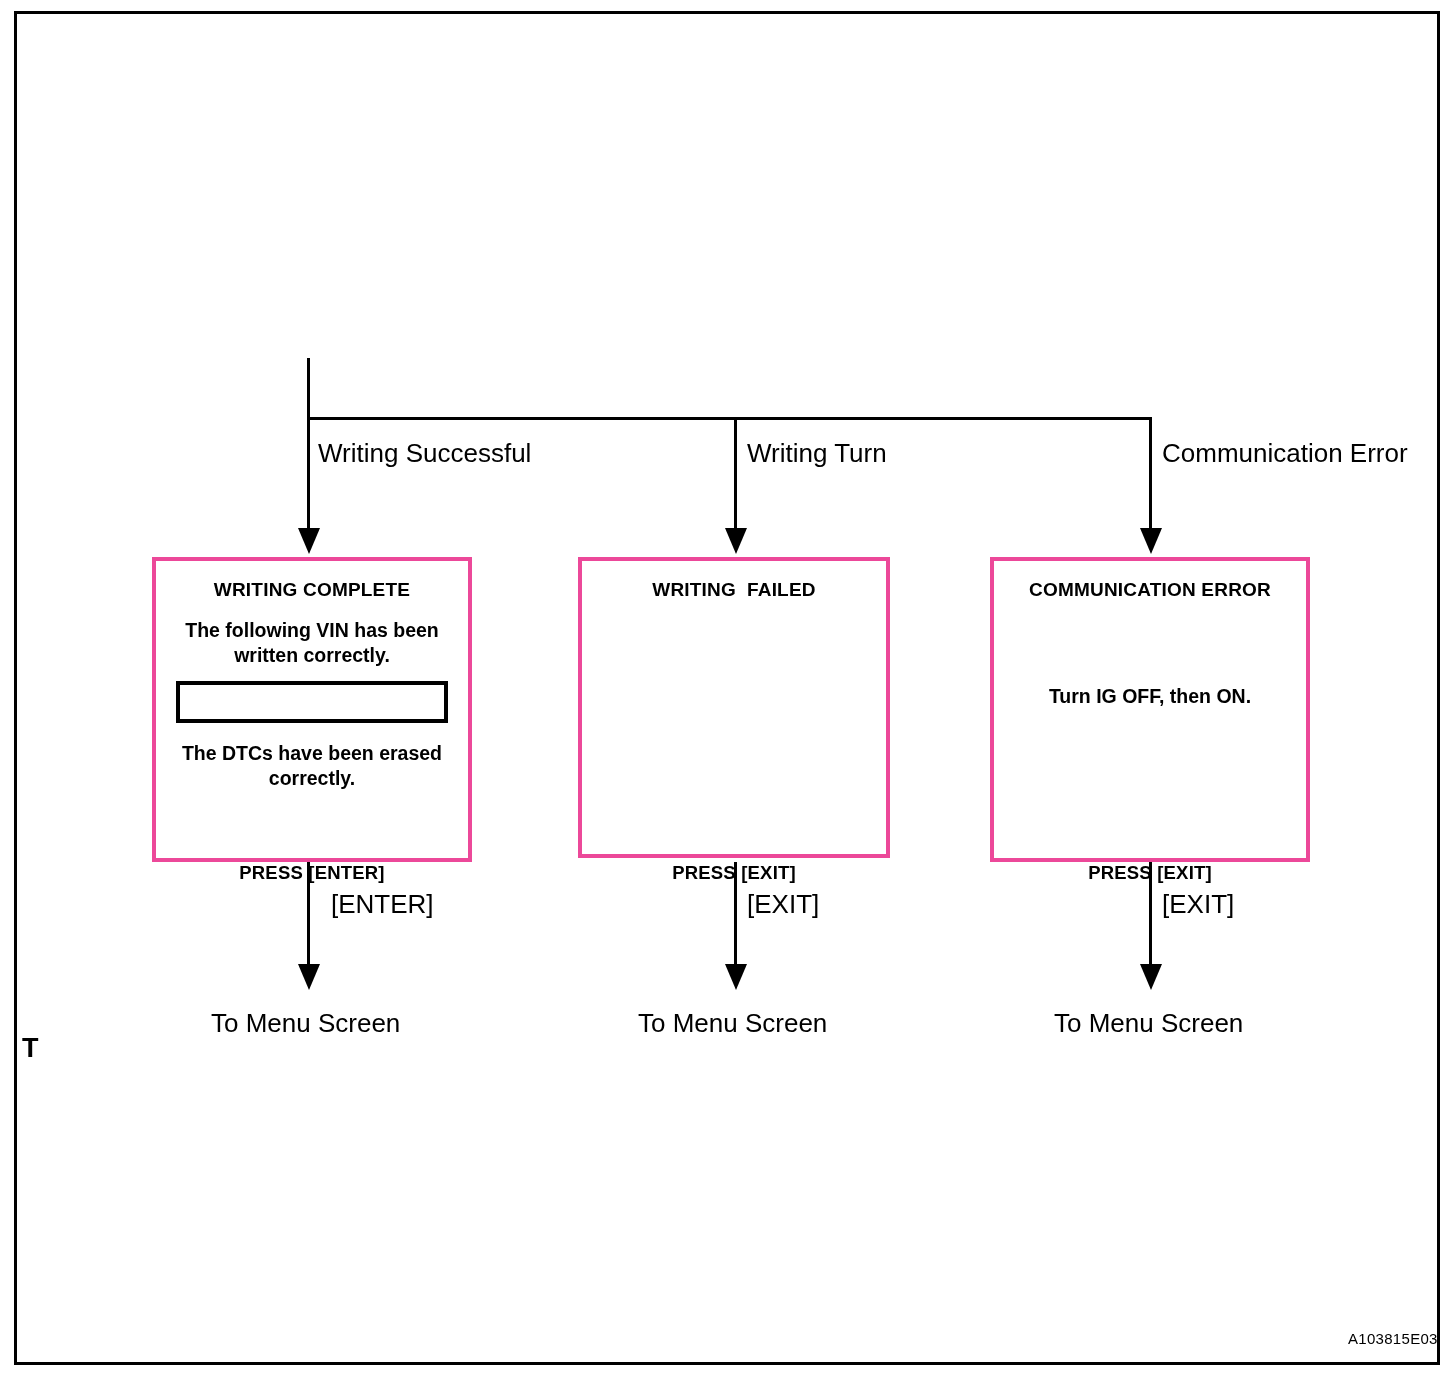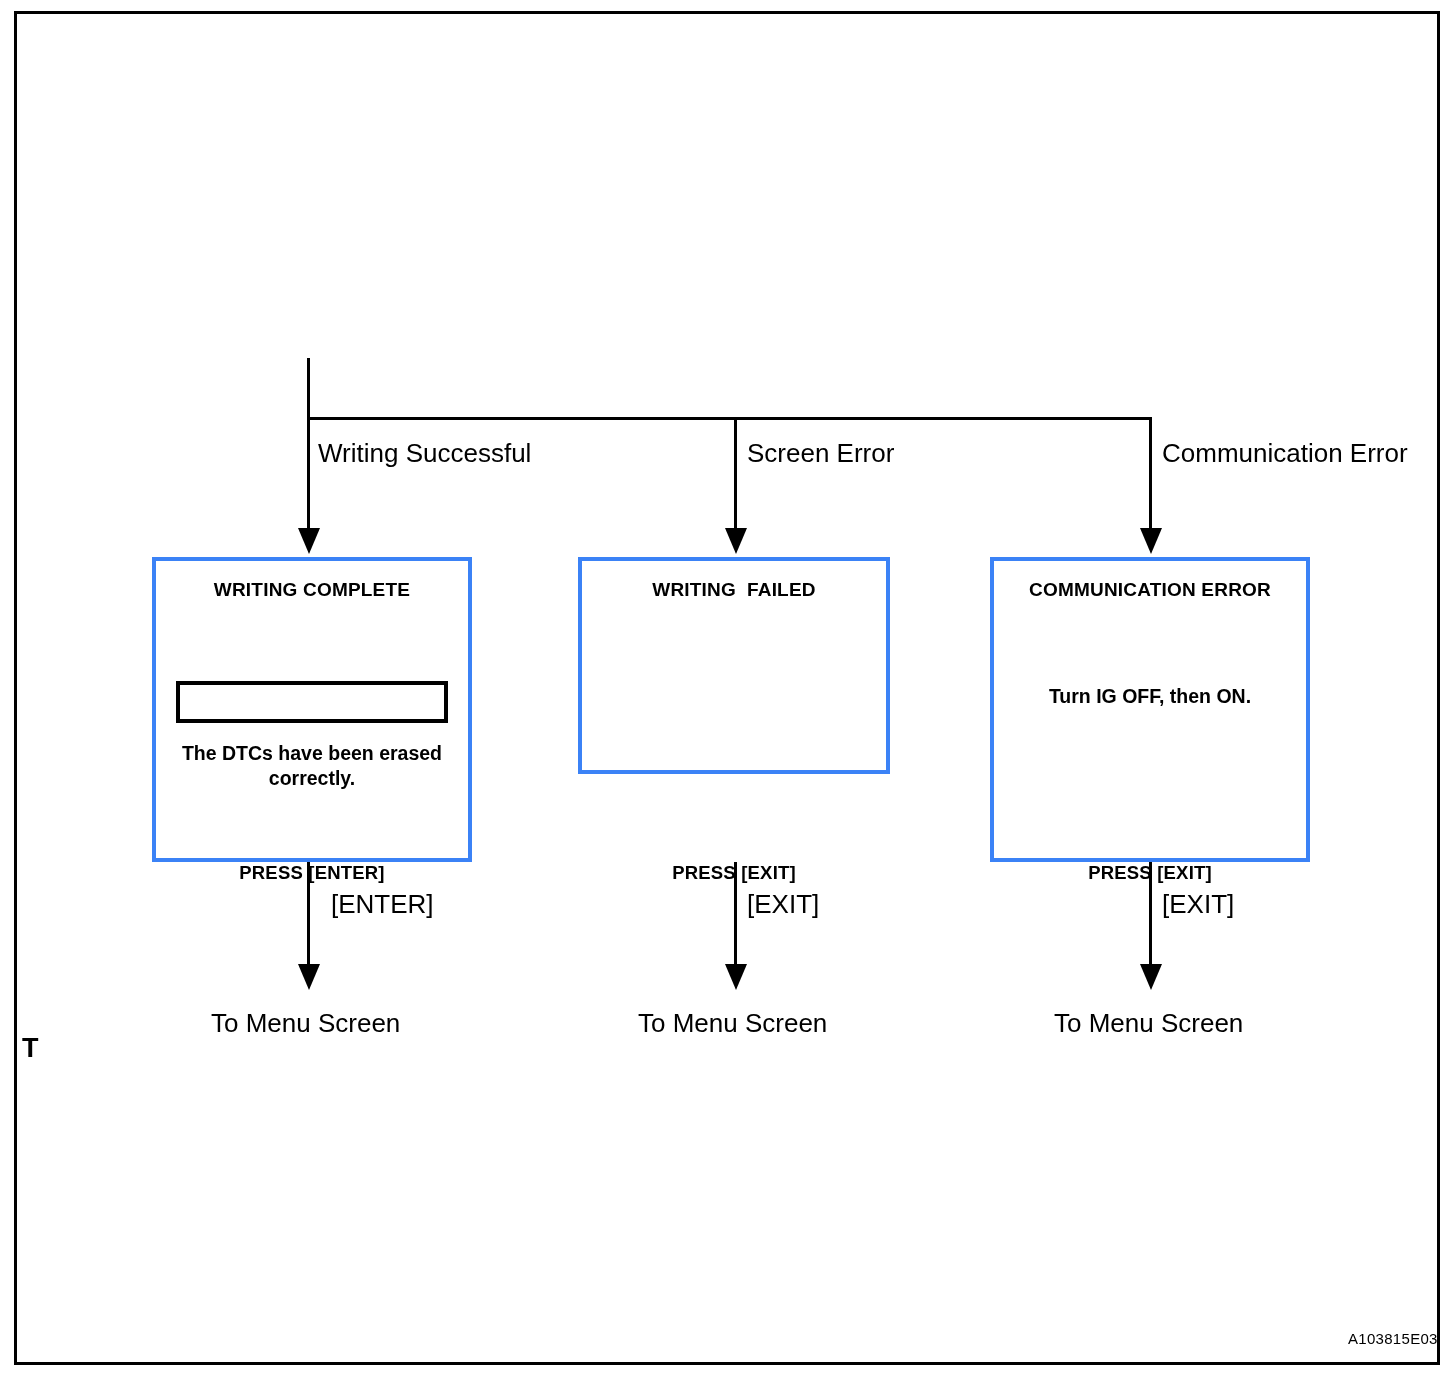--- a/index.html
+++ b/index.html
@@ -61,21 +61,21 @@
     font-size: 26px;
     font-weight: 400;
     white-space: nowrap;
     letter-spacing: 0px;
     line-height: 1;
   }
 
   
   .screen-box {
     position: absolute;
-    border: 4px solid #3b82f6;
+    border: 4px solid #ec4899;
     box-sizing: border-box;
     background: #ffffff;
   }
   .screen-title {
     position: absolute;
     left: 0;
     right: 0;
     text-align: center;
     font-size: 19px;
     font-weight: bold;
@@ -138,38 +138,40 @@
   <div class="arrowhead" style="left:298px; top:528px;"></div>
 
   <div class="vline" style="left:734px; top:417px; height:114px;"></div>
   <div class="arrowhead" style="left:725px; top:528px;"></div>
 
   <div class="vline" style="left:1149px; top:417px; height:114px;"></div>
   <div class="arrowhead" style="left:1140px; top:528px;"></div>
 
   <div class="flow-label" style="left:318px; top:440px;">Writing Successful</div>
 
-  <div class="flow-label" style="left:747px; top:440px;">Screen Error</div>
+  <div class="flow-label" style="left:747px; top:440px;">Writing Turn</div>
 
   <div class="flow-label" style="left:1162px; top:440px;">Communication Error</div>
 
   <div class="screen-box" style="left:152px; top:557px; width:320px; height:305px;">
 
     <div class="screen-title" style="top:18px;">WRITING COMPLETE</div>
 
+    <div class="screen-body" style="top:57px; white-space:pre-line;">The following VIN has been
+written correctly.</div>
 
     <div class="vin-field" style="left:20px; top:120px; width:272px; height:42px;"></div>
 
     <div class="screen-body" style="top:180px; white-space:pre-line;">The DTCs have been erased
 correctly.</div>
 
     <div class="screen-footer" style="top:270px;">PRESS [ENTER]</div>
   </div>
 
-  <div class="screen-box" style="left:578px; top:557px; width:312px; height:217px;">
+  <div class="screen-box" style="left:578px; top:557px; width:312px; height:301px;">
 
     <div class="screen-title" style="top:18px;">WRITING  FAILED</div>
 
 
     <div class="screen-footer" style="top:270px;">PRESS [EXIT]</div>
   </div>
 
   <div class="screen-box" style="left:990px; top:557px; width:320px; height:305px;">
 
     <div class="screen-title" style="top:18px;">COMMUNICATION ERROR</div>

